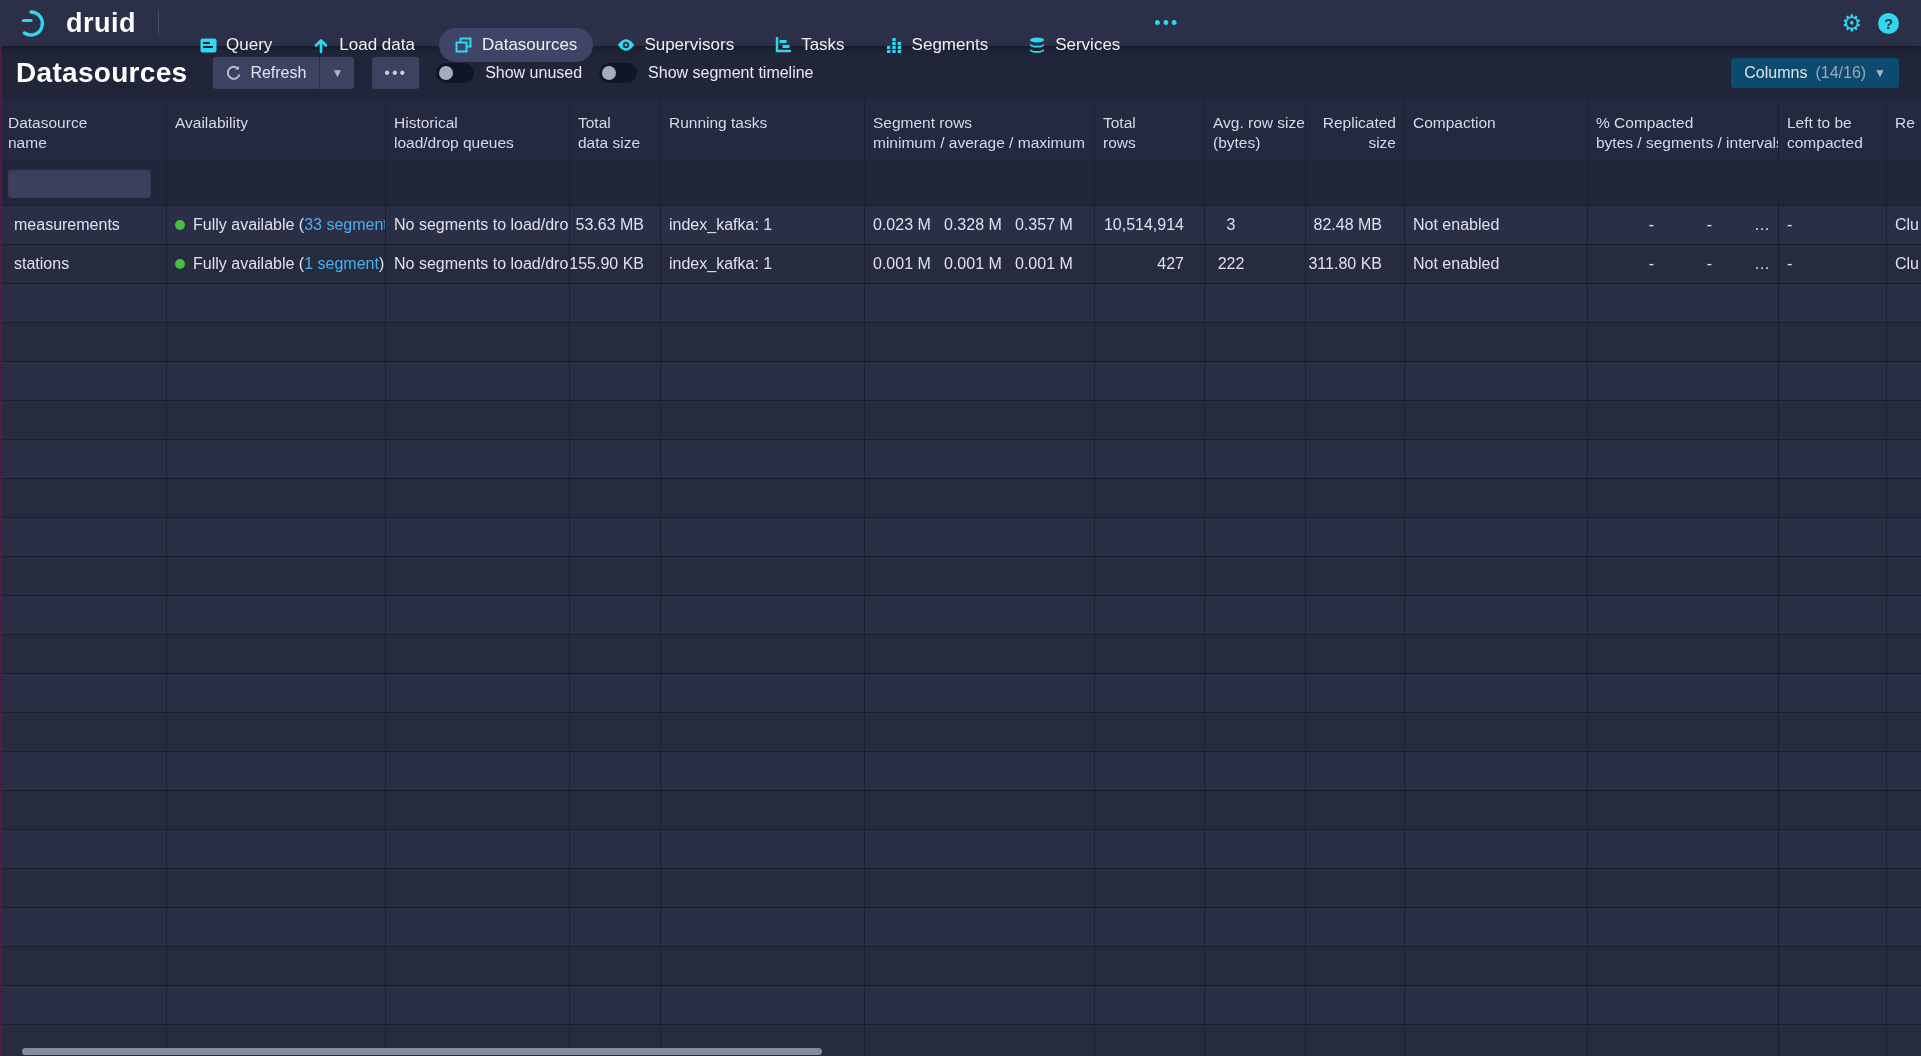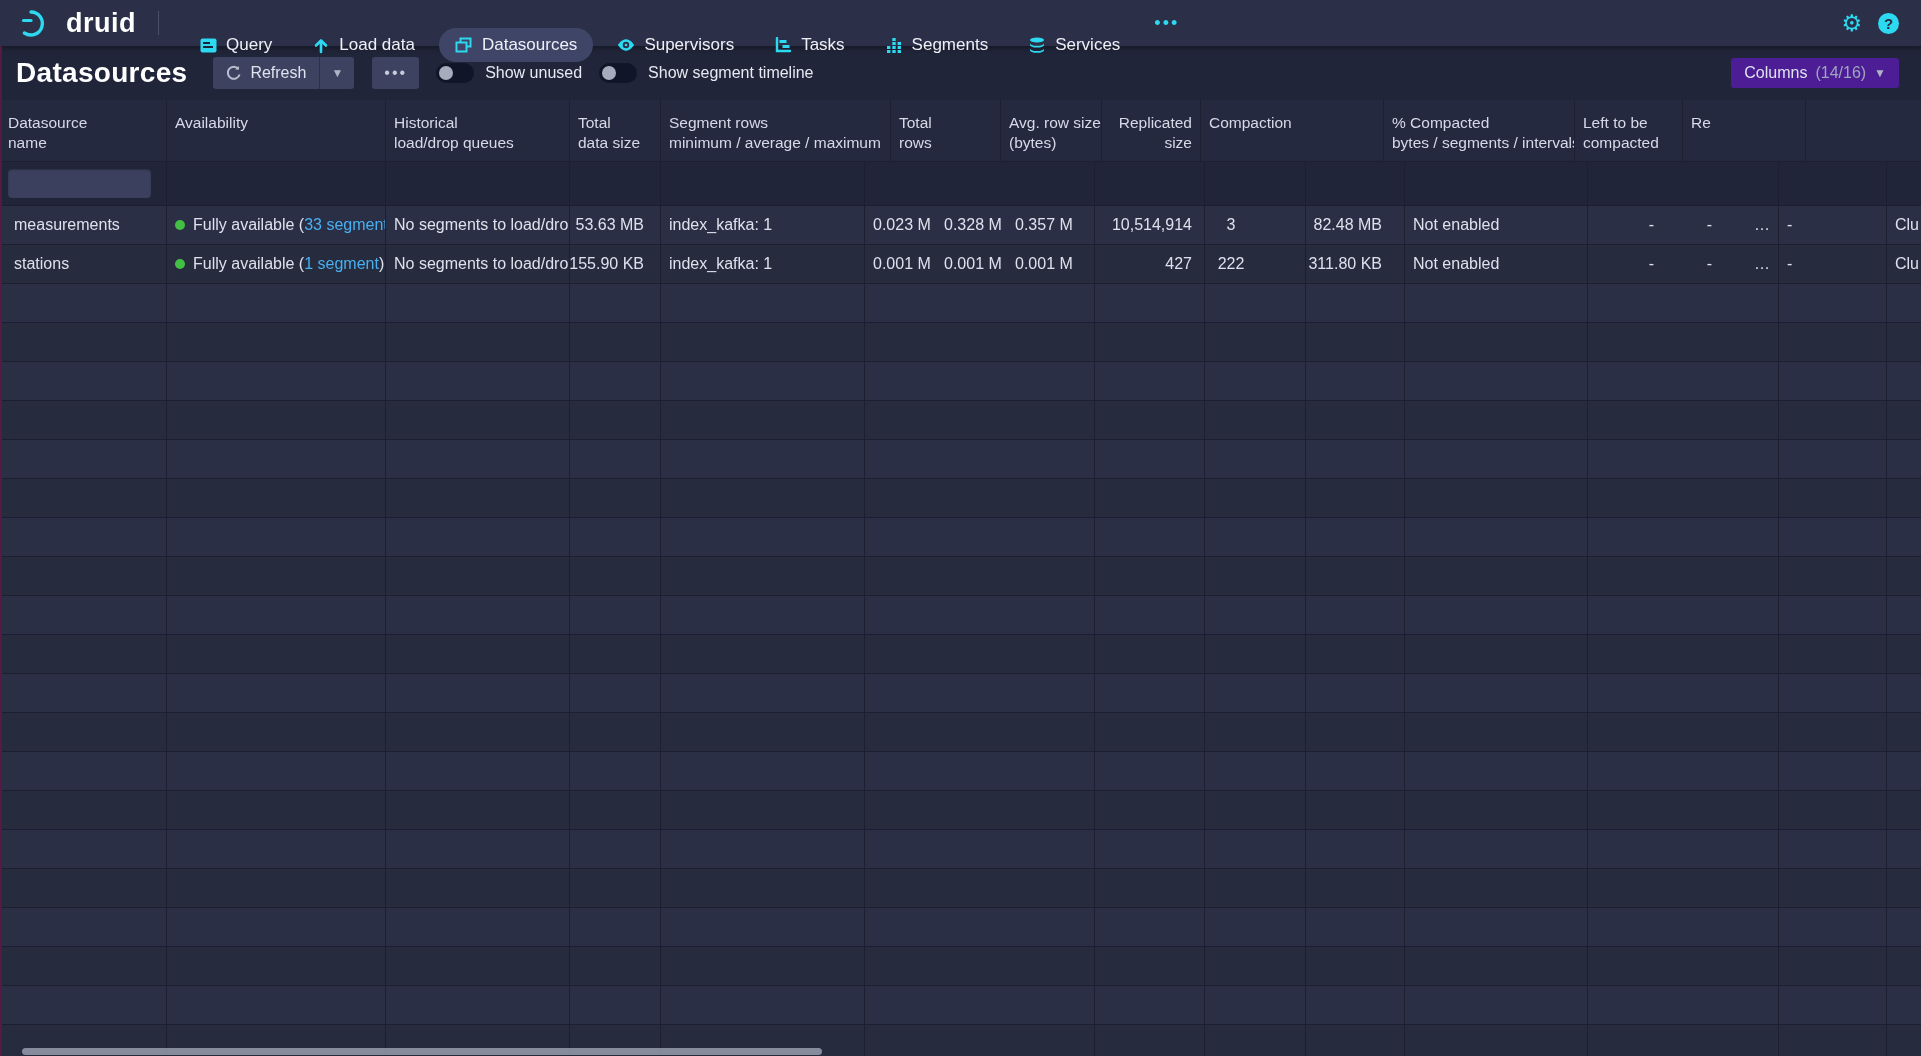--- a/index.html
+++ b/index.html
@@ -47,21 +47,21 @@
     color:#dfe3ee;font-size:16px;border-radius:3px;cursor:pointer;white-space:nowrap;}
   .btn.grp-left{border-radius:3px 0 0 3px;}
   .btn.grp-right{border-radius:0 3px 3px 0;border-left:1px solid #2c3049;padding:0 11px;}
   .btn.icon-only{padding:0 12px;margin-left:18px;letter-spacing:2px;color:#c7ccdb;}
   .caret{font-size:12px;color:#aeb4c8;}
   .switch{display:flex;align-items:center;gap:11px;margin-left:17px;cursor:pointer;}
   .track{width:38px;height:20px;border-radius:10px;background:#111528;position:relative;flex:none;}
   .knob{position:absolute;left:3px;top:3px;width:14px;height:14px;border-radius:50%;background:#a6acbb;}
   .switch-label{font-size:16px;color:#e6e9f2;}
   .toolbar-spacer{flex:1;}
-  .columns-btn{height:30px;background:#4c1d95;}
+  .columns-btn{height:30px;background:#0c4a6e;}
   .dim{color:var(--text-dim);}
 
   
   .table{position:relative;width:2010px;}
   .thead,.tfilter,.trow{display:flex;border-bottom:1px solid var(--line);}
   .cell{flex:none;border-right:1px solid var(--line);padding:0 8px;overflow:hidden;white-space:nowrap;}
   .c0{width:167px;} .c1{width:219px;} .c2{width:184px;} .c3{width:91px;} .c4{width:204px;}
   .c5{width:230px;} .c6{width:110px;} .c7{width:101px;} .c8{width:99px;text-align:right;} .c9{width:183px;}
   .c10{width:191px;} .c11{width:108px;} .c12{width:123px;}
 
@@ -71,21 +71,21 @@
   .tfilter .cell{display:flex;align-items:center;}
   .filter-input{width:143px;height:29px;background:#3b405e;border:none;border-radius:4px;outline:none;
     box-shadow:inset 0 1px 2px rgba(0,0,0,.3);color:var(--text);font-size:15px;padding:0 8px;}
 
   .trow{height:39px;}
   .trow .cell{display:flex;align-items:center;font-size:16px;color:#dee1ec;}
   .trow.even{background:var(--row-even);}
   .trow.odd{background:var(--row-odd);}
   .name-cell{padding-left:14px;}
   .num{justify-content:flex-end;}
-  .c3.num{padding-right:16px;} .c6.num{padding-right:12px;} .c8.num{padding-right:22px;}
+  .c3.num{padding-right:16px;} .c6.num{padding-right:20px;} .c8.num{padding-right:22px;}
   .c7.mid{justify-content:center;padding-right:56px;}
   .dot{width:10px;height:10px;border-radius:50%;background:#45be45;margin-right:8px;flex:none;}
   a.seg-link{color:var(--link);text-decoration:none;cursor:pointer;}
   .subcells{display:flex;width:100%;}
   .subcells span{flex:1;}
   .subcells.rt span{text-align:right;}
   .ret-link{color:#dee1ec;cursor:pointer;}
 
   .left-edge{position:absolute;left:0;top:46px;bottom:0;width:2px;background:#521c42;z-index:6;}
   .hscrollbar{position:absolute;left:22px;bottom:1px;width:800px;height:7px;border-radius:4px;
@@ -254,20 +254,24 @@
           <div></div>
         </div>
       <div class="cell c2">
           <div>Historical</div>
           <div>load/drop queues</div>
         </div>
       <div class="cell c3">
           <div>Total</div>
           <div>data size</div>
         </div>
+      <div class="cell c4">
+          <div>Running tasks</div>
+          <div></div>
+        </div>
       <div class="cell c5">
           <div>Segment rows</div>
           <div>minimum / average / maximum</div>
         </div>
       <div class="cell c6">
           <div>Total</div>
           <div>rows</div>
         </div>
       <div class="cell c7">
           <div>Avg. row size</div>

